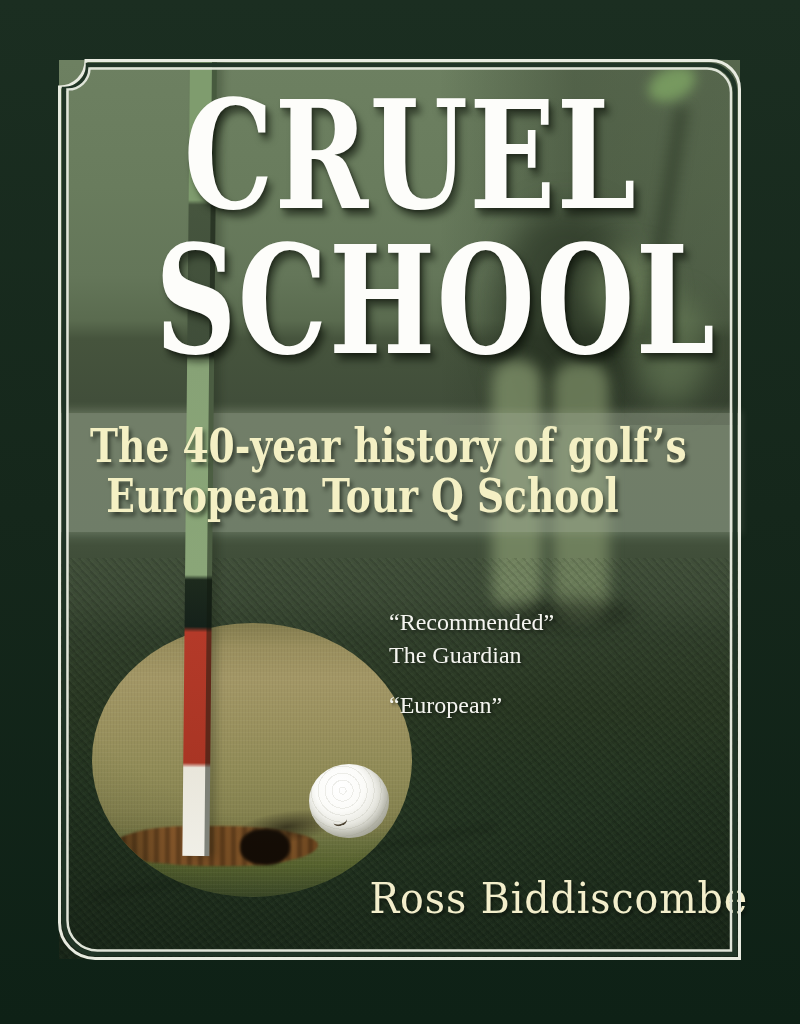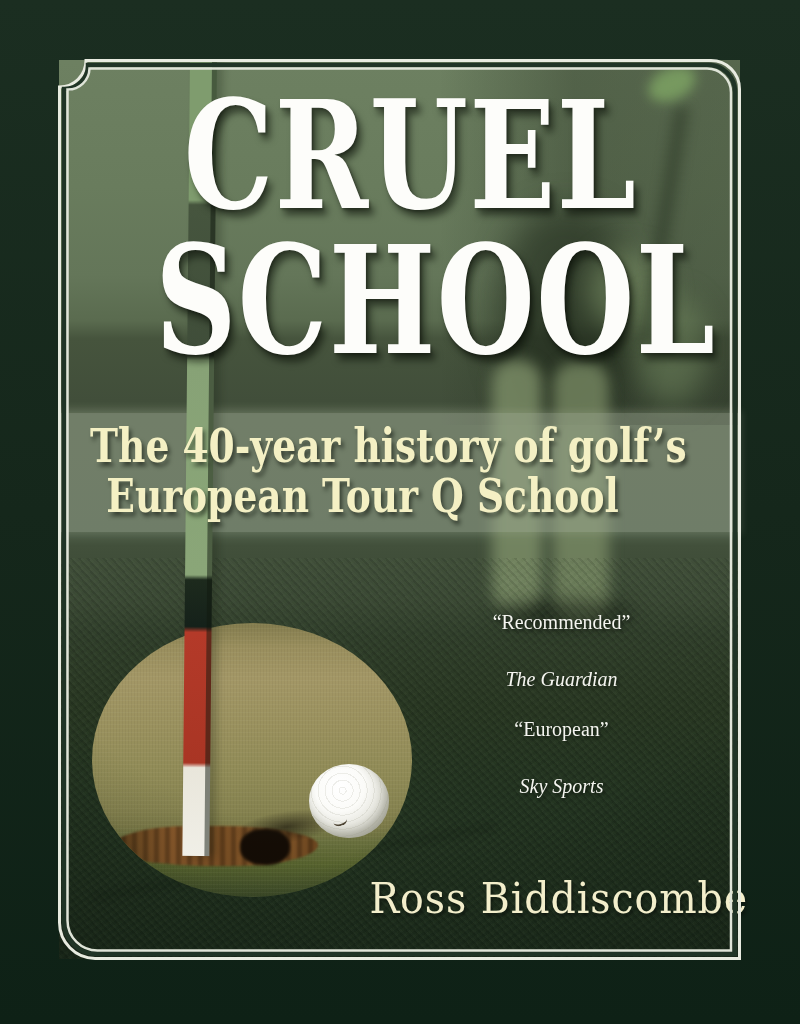--- a/index.html
+++ b/index.html
@@ -124,27 +124,27 @@
   .t2{top:165px;}
   .subtitle-line{
     left:0;width:681px;text-align:center;color:#f4f0c4;font-weight:bold;
     font-size:47px;line-height:1;white-space:nowrap;
     transform:translateX(-37px) scaleX(0.80);transform-origin:center top;
     text-shadow:3px 4px 5px rgba(10,14,8,0.55);
   }
   .s1{top:362px;}
   .s2{top:412px;}
   .quotes{
-    left:330px;top:546px;width:345px;text-align:center;
+    left:330px;top:546px;width:345px;
     font-family:"Liberation Serif",serif;color:#f5f5f0;
-    font-size:20px;line-height:33px;
+    font-size:24px;line-height:33px;
     text-shadow:2px 2px 3px rgba(8,12,8,0.5);
   }
   .qgroup{margin-bottom:17px;}
-  .qsource{font-style:italic;margin-top:24px;}
+  .qsource{}
   .author{
     left:300px;top:818px;width:348px;text-align:center;
     font-size:42px;line-height:1;color:#f3eecb;letter-spacing:1px;white-space:nowrap;
     transform:scaleX(0.94);transform-origin:center top;
     text-shadow:2px 3px 3px rgba(8,12,8,0.5);
   }
   .frame-svg{position:absolute;left:0;top:0;pointer-events:none;}
 </style>
 </head>
 <body>
@@ -189,21 +189,20 @@
   <div class="abs subtitle-line s1">The 40-year history of golf’s</div>
   <div class="abs subtitle-line s2">European Tour Q School</div>
 
   <div class="abs quotes">
     <div class="qgroup">
       <div>“Recommended”</div>
       <div class="qsource">The Guardian</div>
     </div>
     <div class="qgroup">
       <div>“European”</div>
-      <div class="qsource">Sky Sports</div>
     </div>
   </div>
 
   <div class="abs author">Ross Biddiscombe</div>
 </div>
 
 <svg class="frame-svg" width="800" height="1024" viewBox="0 0 800 1024">
 
   <path d="M 86 60.5 H 711 A 28.5 28.5 0 0 1 739.5 89 V 958.5 H 95 A 36 36 0 0 1 59.5 922.5 V 87 A 26.5 26.5 0 0 0 86 60.5 Z" fill="none" stroke="#e8ebe0" stroke-width="3"></path>
 

